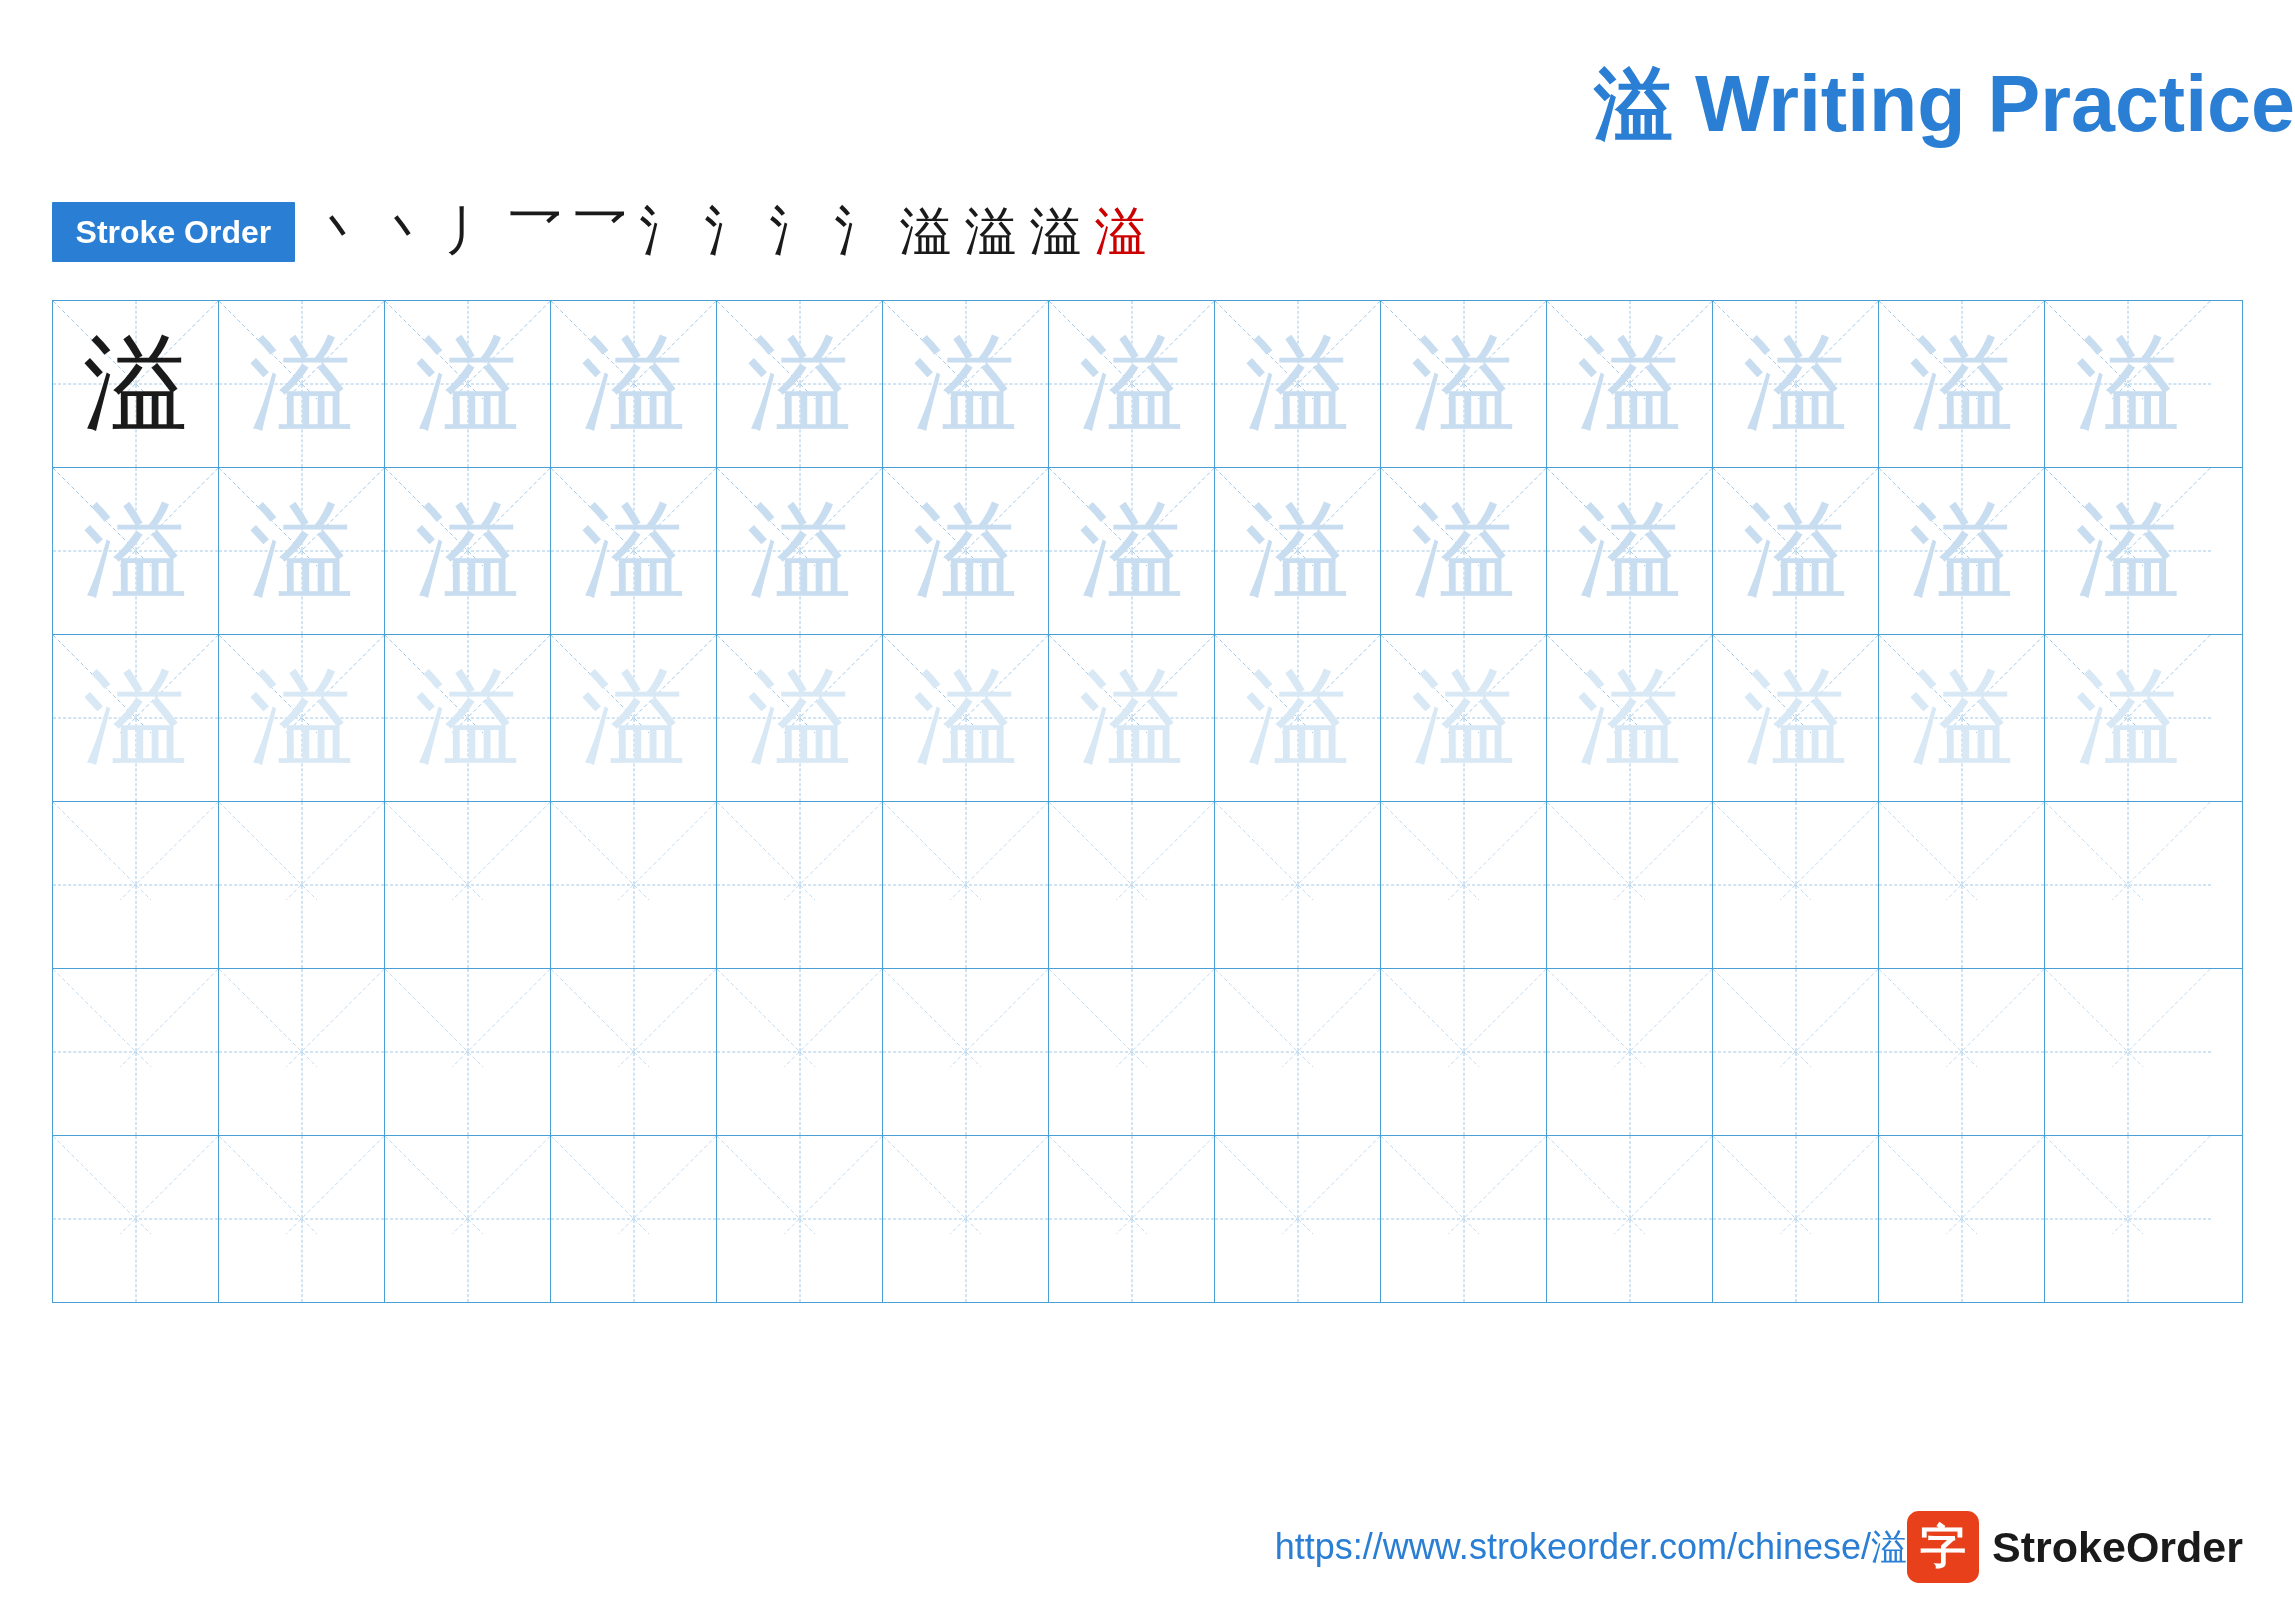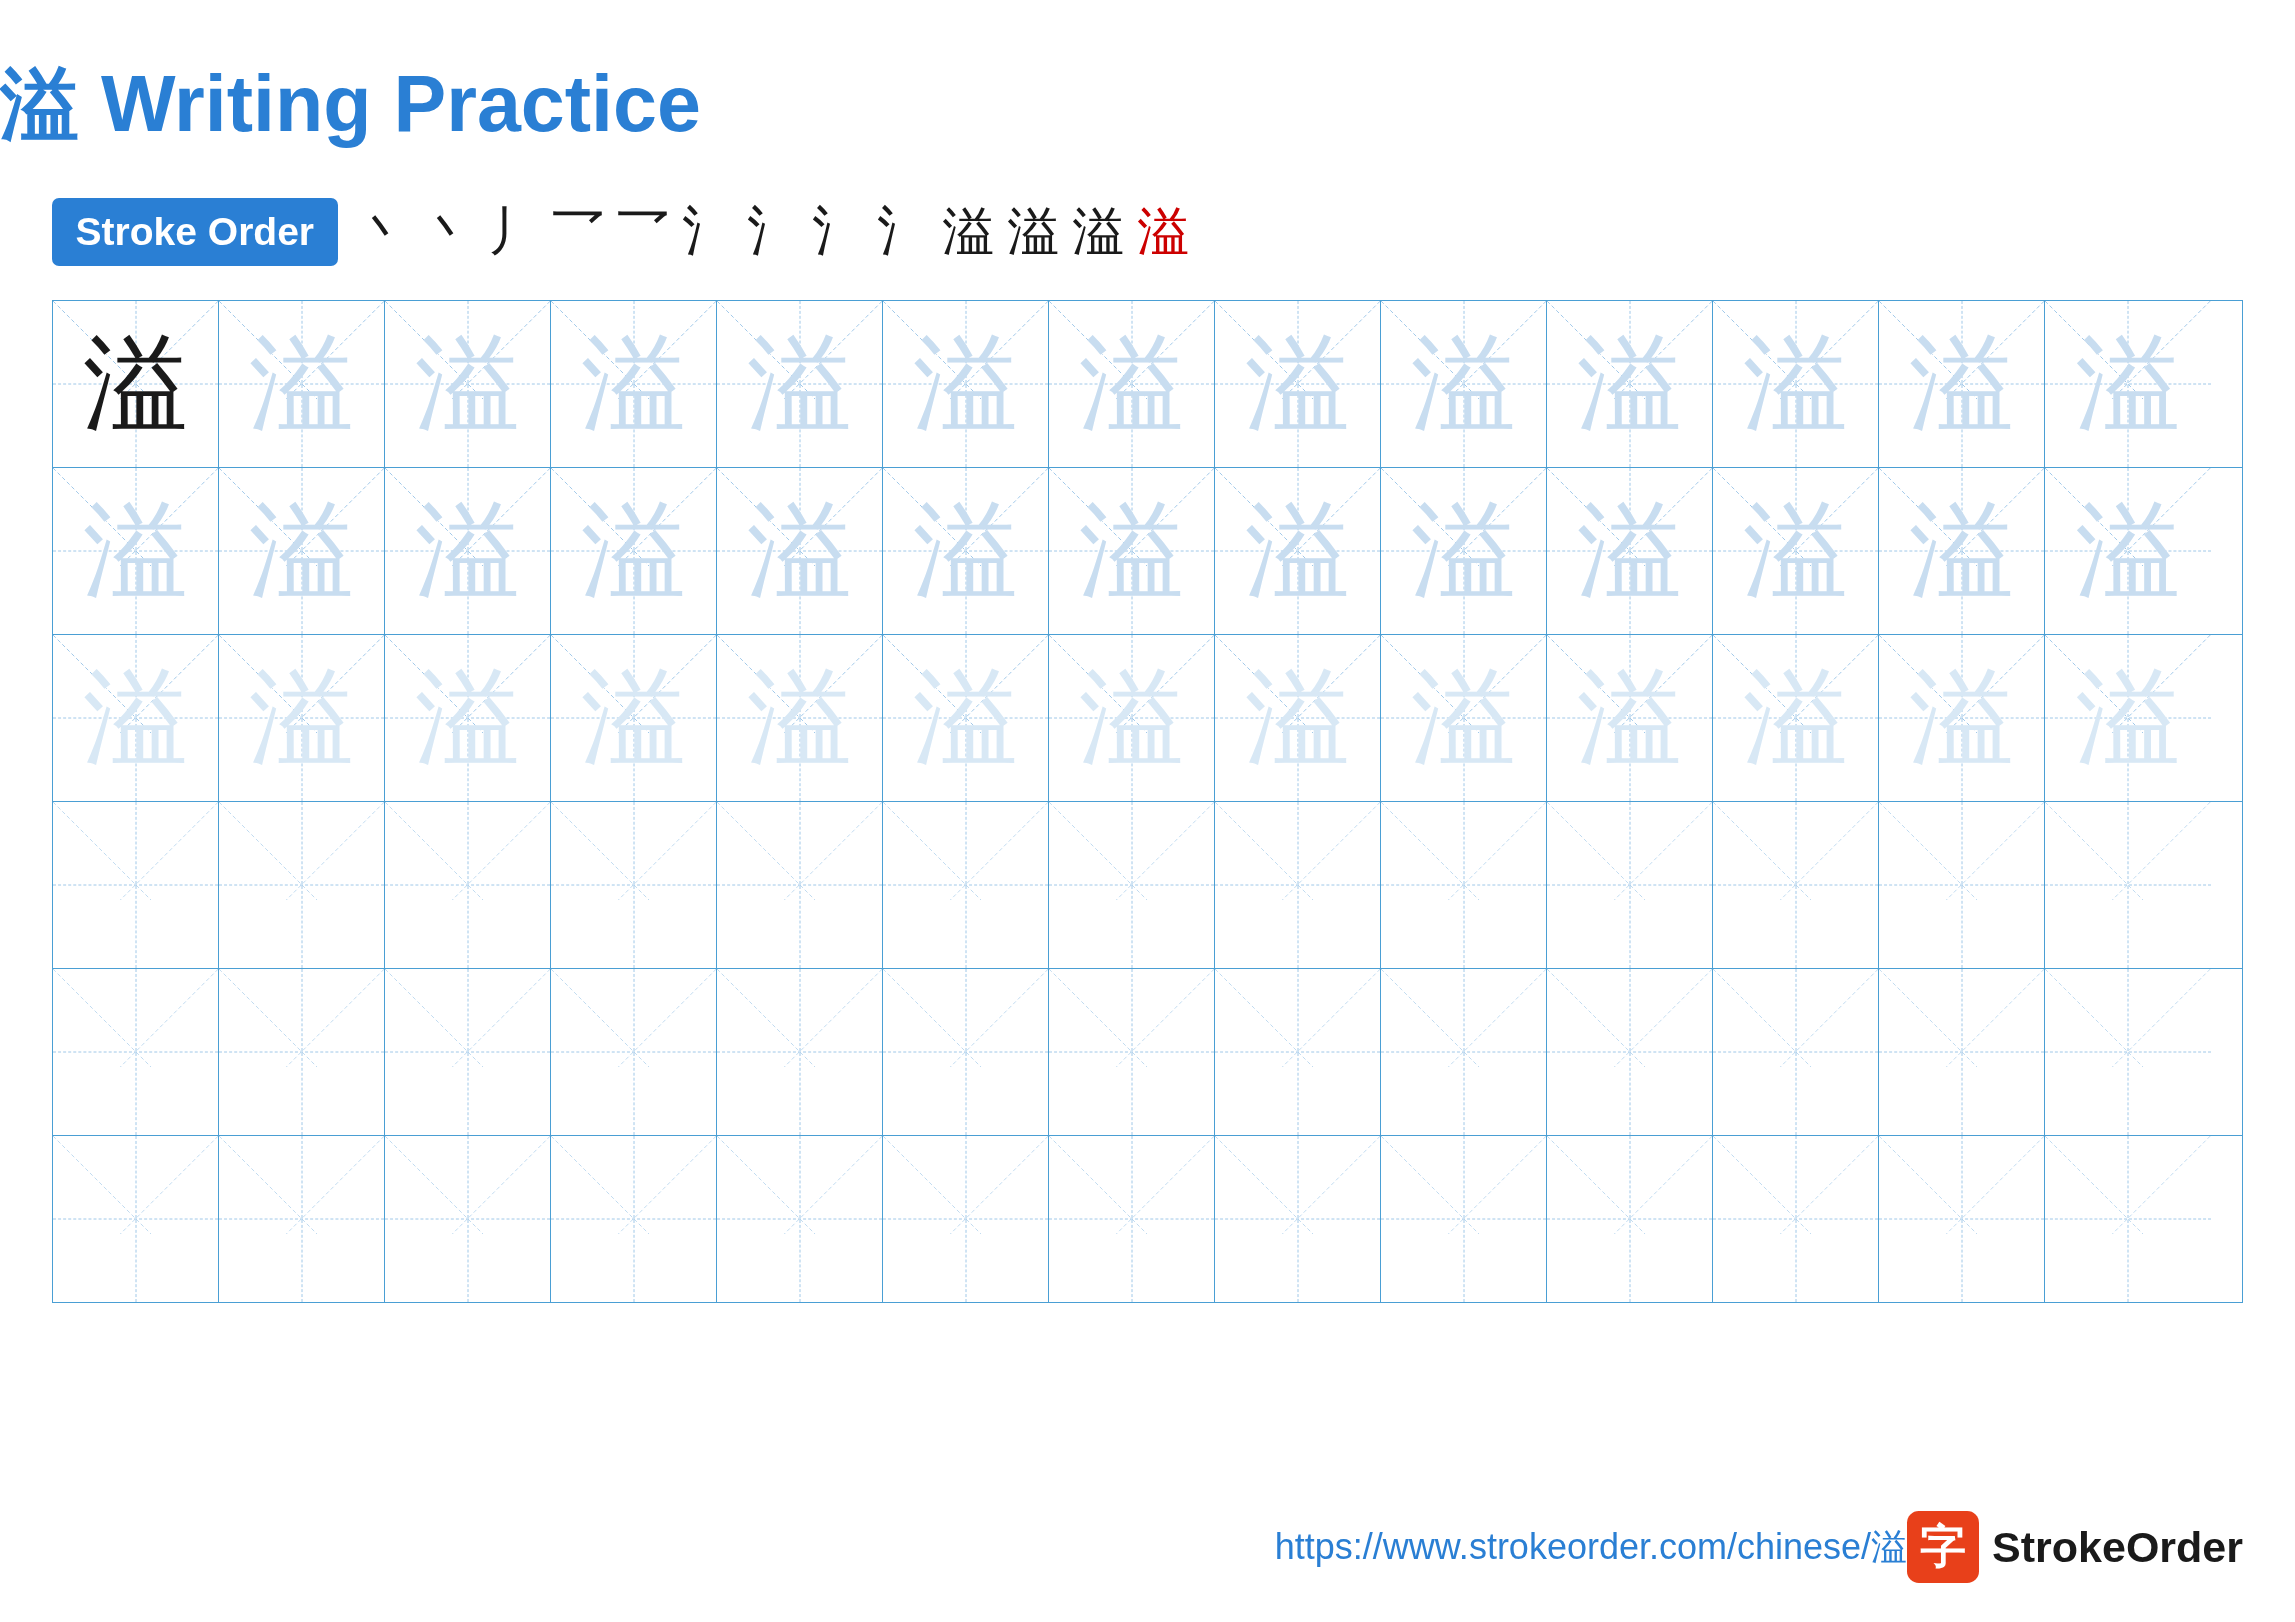--- a/index.html
+++ b/index.html
@@ -7,44 +7,44 @@
     body {
       background: #ffffff;
       font-family: serif;
       width: 2295px;
       height: 1622px;
       overflow: hidden;
       position: relative;
     }
 
     #title {
-      text-align: left;
+      text-align: right;
       padding-top: 52px;
       padding-bottom: 26px;
       font-size: 79px;
       font-weight: bold;
       color: #2a7fd4;
       font-family: sans-serif;
     }
 
     #stroke-order-row {
       display: flex;
       align-items: center;
       padding: 13px 52px 26px 52px;
       gap: 19.6px;
     }
 
     #stroke-order-badge {
       background: #2a7fd4;
       color: white;
-      font-size: 39px;
+      font-size: 32px;
       font-family: sans-serif;
       font-weight: bold;
       padding: 11.8px 23.6px;
-      border-radius: 7px;
+      border-radius: 1px;
       white-space: nowrap;
       flex-shrink: 0;
     }
 
     #stroke-sequence {
       display: flex;
       align-items: center;
       gap: 13px;
       font-size: 52px;
       color: #222;

